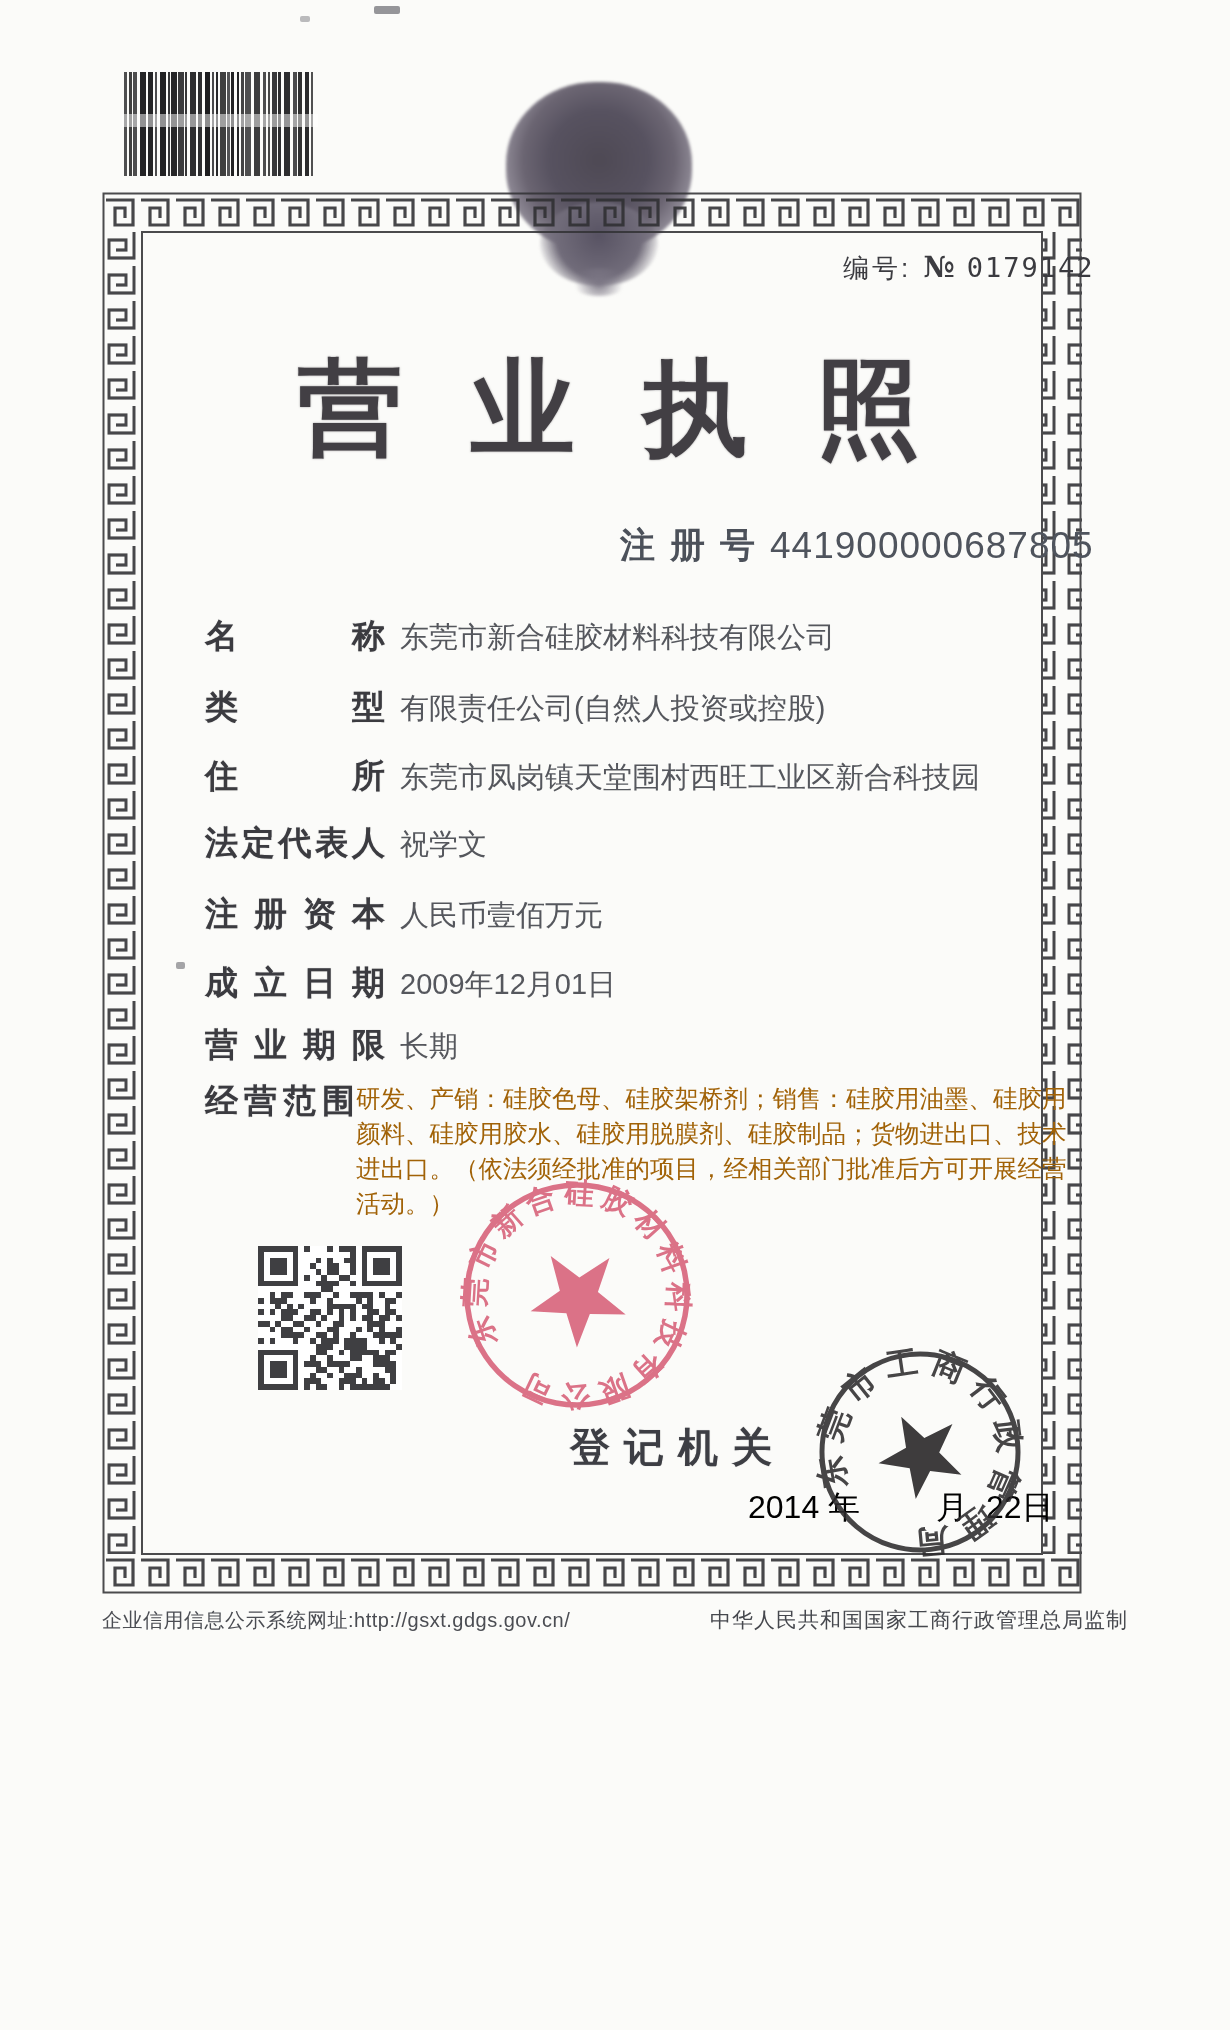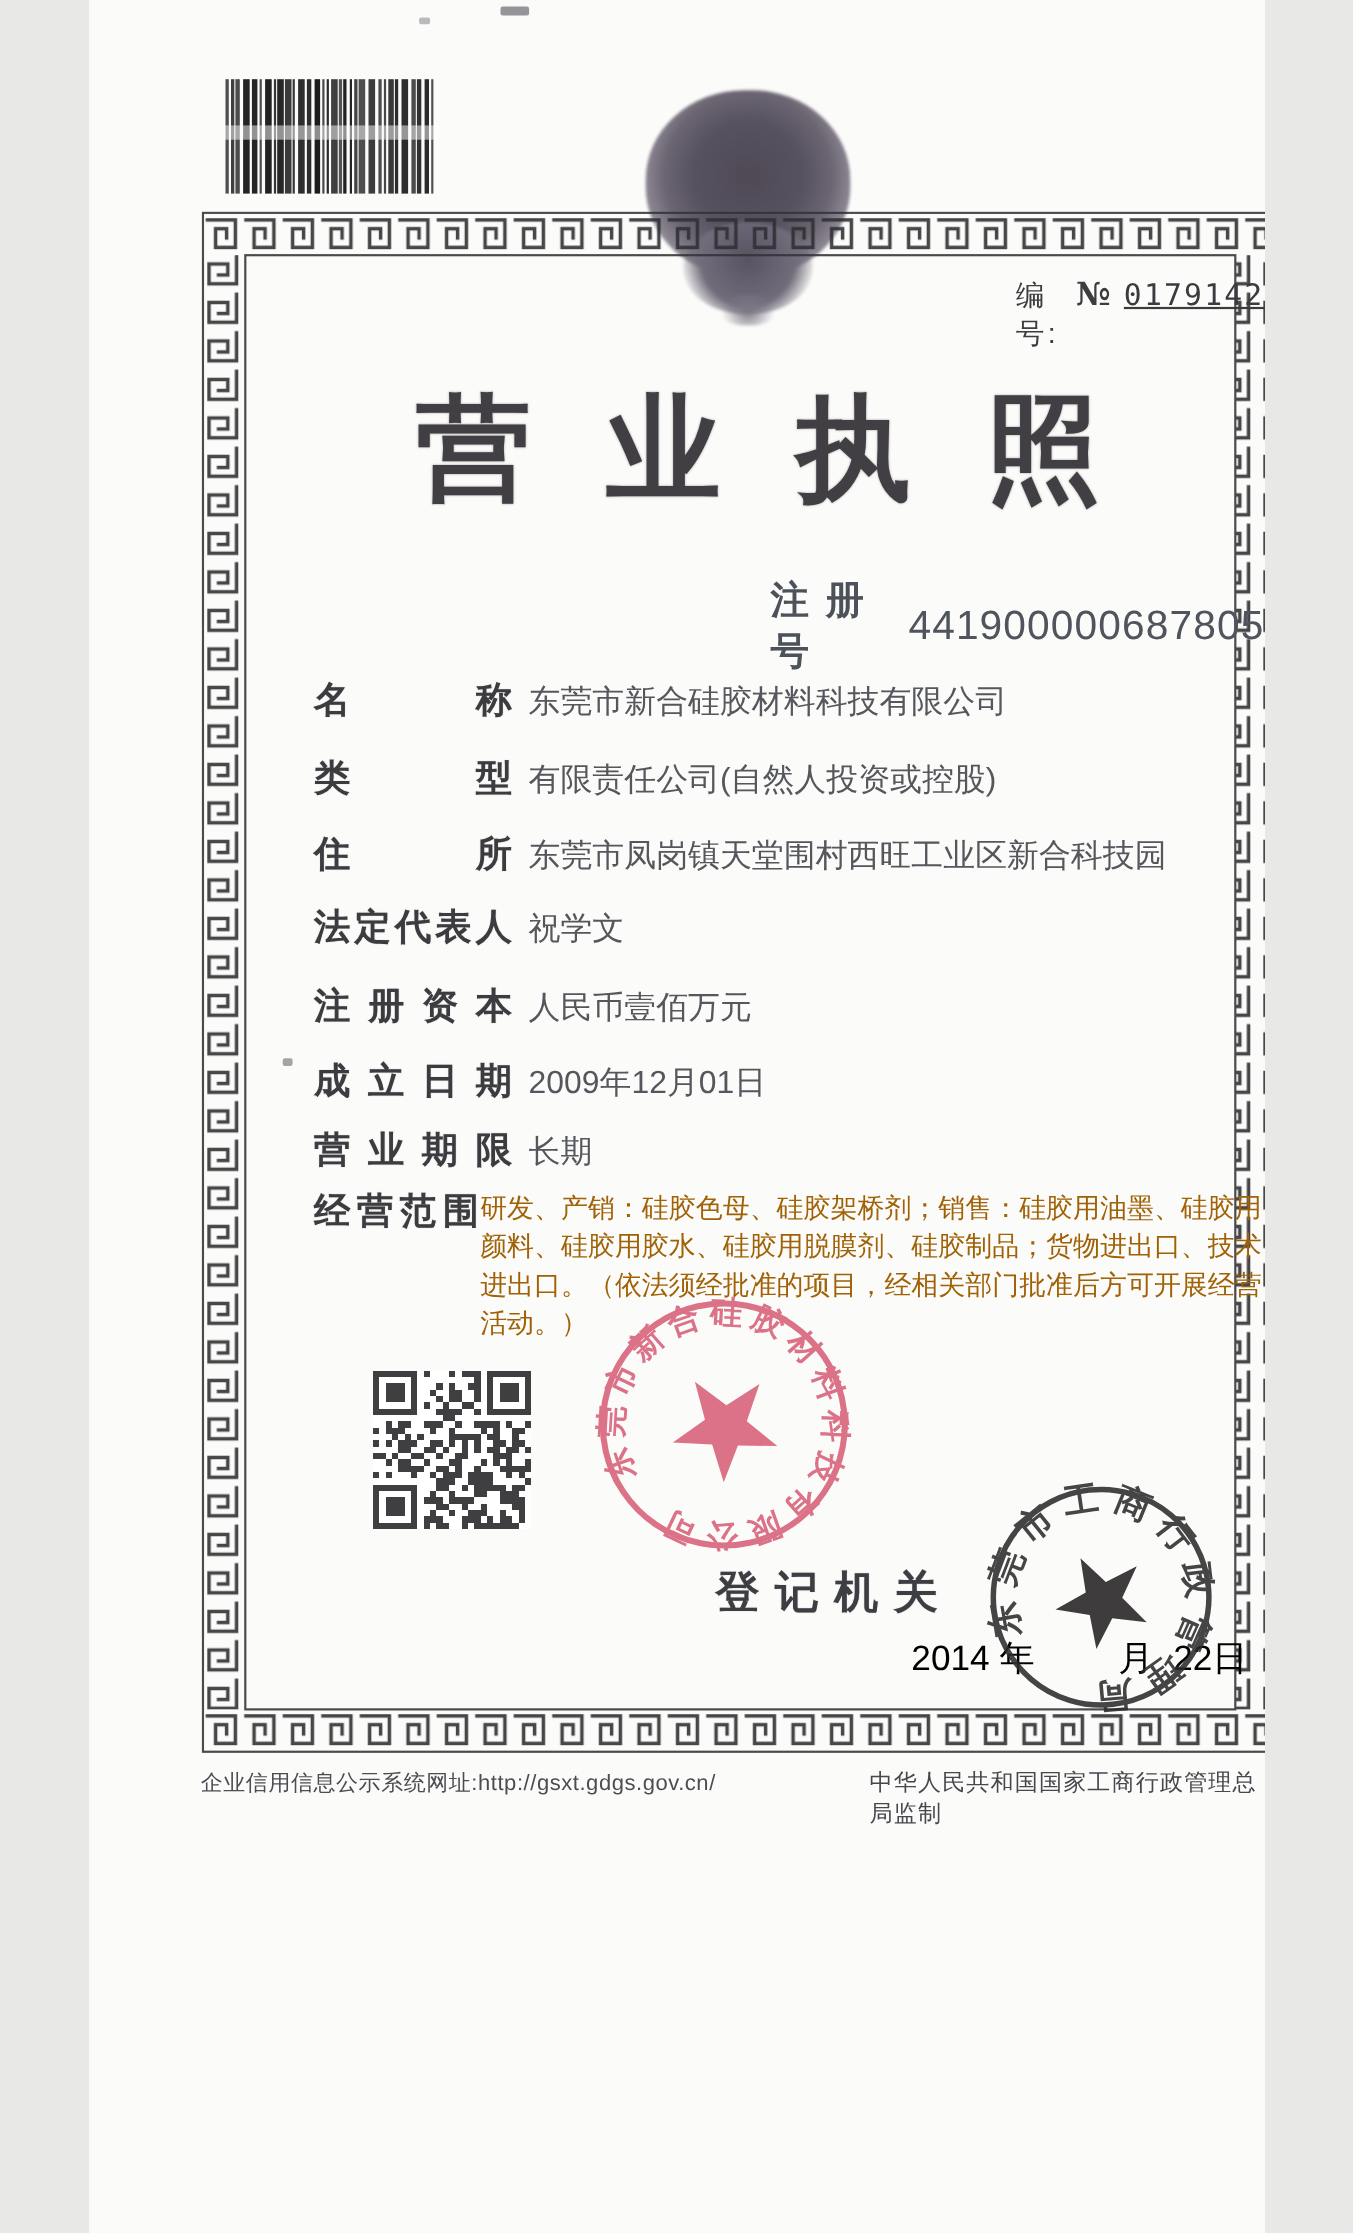--- a/index.html
+++ b/index.html
@@ -1,16 +1,16 @@
 <!DOCTYPE html>
 <html><head>
 <meta charset="utf-8">
 <style>
   html,body{margin:0;padding:0;background:#e8e8e6;}
-  #page{position:relative;width:1069px;height:2030px;background:#fbfbf9;overflow:hidden;
+  #page{position:relative;width:1230px;height:2030px;background:#fbfbf9;overflow:hidden;
         font-family:"Liberation Sans",sans-serif;margin:0 auto;}
   
   .speck{position:absolute;background:#6a6a70;border-radius:2px;opacity:.7;}
 
   
   .barcode{position:absolute;left:122px;top:70px;}
   
   .emblem{position:absolute;left:506px;top:82px;width:186px;height:214px;filter:blur(1.4px);}
   .emblem .blob1{position:absolute;left:0;top:0;width:186px;height:170px;border-radius:48%;
      background:radial-gradient(circle at 50% 46%,#4e4954 0%,#575260 38%,#6b6572 58%,#8d8894 72%,rgba(150,146,155,0) 86%);}
@@ -19,21 +19,21 @@
   .emblem .blob3{position:absolute;left:64px;top:186px;width:58px;height:28px;border-radius:50%;
      background:radial-gradient(circle,#7b7684 0%,rgba(150,146,155,0) 75%);}
 
   
   .frame{position:absolute;left:102px;top:192px;opacity:.88;}
 
   
   .serial{position:absolute;left:843px;top:250px;display:flex;align-items:baseline;gap:12px;color:#3c3c41;}
   .serial .lbl{font-size:26px;letter-spacing:3px;}
   .serial .numsym{font-size:29px;font-weight:700;font-family:"DejaVu Serif",serif;}
-  .serial .digits{font-size:27px;letter-spacing:2px;font-family:"DejaVu Sans Mono",monospace;color:#3a3a3f;text-decoration:underline;}
+  .serial .digits{font-size:27px;letter-spacing:2px;font-family:"DejaVu Sans Mono",monospace;color:#3a3a3f;}
 
   
   .title{position:absolute;left:298px;top:340px;width:622px;display:flex;justify-content:space-between;
      font-size:104px;font-weight:800;color:#423f44;text-shadow:0 0 2px rgba(60,57,62,.55);}
 
   
   .regno{position:absolute;left:620px;top:522px;display:flex;align-items:center;color:#4c515a;}
   .regno .lbl{font-size:35px;font-weight:600;letter-spacing:15px;}
   .regno .val{font-size:37px;letter-spacing:1px;color:#4f545d;}
 

